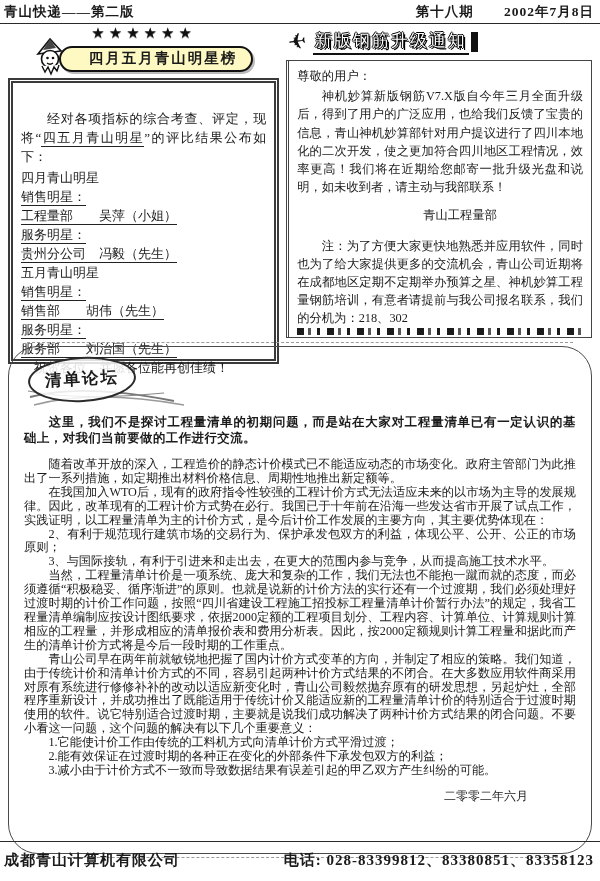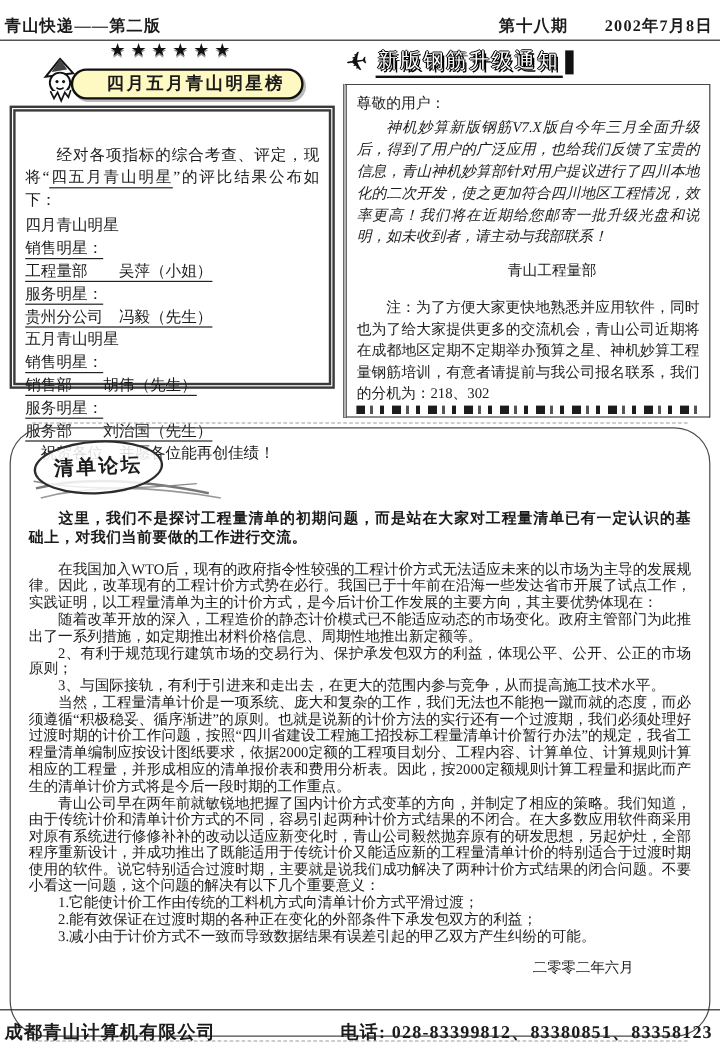--- a/index.html
+++ b/index.html
@@ -5,41 +5,41 @@
   * { margin:0; padding:0; box-sizing:border-box; }
   html,body { background:#e8e8e8; }
   .page {
     width:600px; height:881px; margin:0 auto; background:#fff;
     color:#1b1b1b; overflow:hidden; position:relative;
     font-family:"Liberation Serif","DejaVu Serif",serif;
   }
   
   .masthead {
     display:flex; justify-content:space-between; align-items:flex-end;
-    padding:13px 6px 2px 4px; border-bottom:1.5px solid #2a2a2a;
+    padding:3px 6px 2px 4px; border-bottom:1.5px solid #2a2a2a;
     font-size:13.5px; font-weight:bold; letter-spacing:1px;text-align:center;
   }
   .masthead .m-right span { margin-left:26px; }
   
   .columns { display:flex; gap:7px; padding:2px 8px 0 8px; height:314px; }
   .star-col { width:47%; position:relative; padding-top:28px; }
   .notice-col { width:53%; display:flex; flex-direction:column; }
   
   .star-banner { position:absolute; top:0; left:0; right:0; text-align:center; z-index:3; }
   .stars { font-size:15px; letter-spacing:4px; color:#111; line-height:14px;
            text-shadow:0 1px 0 #999; }
   .pill-row { display:flex; justify-content:center; align-items:center; margin-top:-2px; }
   .wizard { margin-right:-9px; position:relative; z-index:2; }
   .pill {
     border:2px solid #111; border-radius:999px; background:#fef9c3;
     padding:1px 14px 2px 28px; font-weight:bold; font-size:14.5px; letter-spacing:2px;
     box-shadow:2px 2px 0 #bbb;
   }
   .star-box {
-    border:5px double #3a3a3a; height:236px; margin-top:24px;
+    border:5px double #3a3a3a; height:286px; margin-top:24px;
     padding:26px 8px 4px 8px; font-size:13px; line-height:19px;
   }
   .star-box .intro { text-indent:2em; text-align:justify; margin-bottom:2px; }
   .u { border-bottom:1px solid #222; padding-bottom:1px; }
   .star-lines div { white-space:nowrap; }
   .star-lines .ul span { border-bottom:1px solid #222; padding-bottom:1px; }
   .star-box .closing { text-indent:1em; }
   
   .notice-banner { display:flex; align-items:center; height:32px; padding-left:2px; }
   .plane { font-size:22px; transform:scaleX(-1) rotate(8deg); margin-right:6px; color:#111; }
@@ -48,21 +48,21 @@
     text-shadow:-1px 0 0 #000,1px 0 0 #000,0 -1px 0 #000,0 1px 0 #000,2px 2px 0 #000;
     border-bottom:2px solid #111; padding:0 2px 1px 2px;
   }
   .title-block { display:inline-block; width:7px; height:20px; background:#111; margin-left:2px; }
   .notice-box {
     flex:1; border:1px solid #444; border-left:3px double #444;
     margin-top:2px; padding:4px 8px 0 8px; display:flex; flex-direction:column;
     font-size:12.3px; line-height:18.2px;
   }
   .salutation { margin-top:2px; }
-  .n-body { text-indent:2em; text-align:justify; margin-top:2px;font-style:italic; }
+  .n-body { text-indent:2em; text-align:justify; margin-top:2px; }
   .signature { text-align:center; margin:10px 0 6px 40px; }
   .note { text-indent:2em; text-align:justify; margin-top:6px; }
   .chain {
     margin-top:auto; height:7px; margin-bottom:2px;
     background:repeating-linear-gradient(90deg,#1c1c1c 0 7px,transparent 7px 11px,#555 11px 14px,transparent 14px 20px,#1c1c1c 20px 23px,transparent 23px 30px);
   }
   
   .forum-box {
     margin:8px 8px 0 8px; height:508px; border:1.5px solid #4a4a4a; border-radius:30px;
     padding:6px 15px 6px 15px; position:relative;
@@ -163,22 +163,22 @@
   <section class="forum-box">
     <div class="forum-badge">
       <svg class="badge-leaves" width="180" height="62" viewBox="0 0 180 62">
         <path d="M6 44 Q60 30 150 48" fill="none" stroke="#777" stroke-width="2"></path>
         <path d="M10 52 Q70 36 160 52" fill="none" stroke="#999" stroke-width="1.4"></path>
         <path d="M4 38 Q55 48 140 40" fill="none" stroke="#888" stroke-width="1.2"></path>
       </svg>
       <span class="badge-oval">清单论坛</span>
     </div>
     <p class="f-intro">这里，我们不是探讨工程量清单的初期问题，而是站在大家对工程量清单已有一定认识的基础上，对我们当前要做的工作进行交流。</p>
+    <p class="f-p">随着改革开放的深入，工程造价的静态计价模式已不能适应动态的市场变化。政府主管部门为此推出了一系列措施，如定期推出材料价格信息、周期性地推出新定额等。</p>
     <p class="f-p">在我国加入WTO后，现有的政府指令性较强的工程计价方式无法适应未来的以市场为主导的发展规律。因此，改革现有的工程计价方式势在必行。我国已于十年前在沿海一些发达省市开展了试点工作，实践证明，以工程量清单为主的计价方式，是今后计价工作发展的主要方向，其主要优势体现在：</p>
-    <p class="f-p">随着改革开放的深入，工程造价的静态计价模式已不能适应动态的市场变化。政府主管部门为此推出了一系列措施，如定期推出材料价格信息、周期性地推出新定额等。</p>
     <p class="f-p">2、有利于规范现行建筑市场的交易行为、保护承发包双方的利益，体现公平、公开、公正的市场原则；</p>
     <p class="f-p">3、与国际接轨，有利于引进来和走出去，在更大的范围内参与竞争，从而提高施工技术水平。</p>
     <p class="f-p">当然，工程量清单计价是一项系统、庞大和复杂的工作，我们无法也不能抱一蹴而就的态度，而必须遵循“积极稳妥、循序渐进”的原则。也就是说新的计价方法的实行还有一个过渡期，我们必须处理好过渡时期的计价工作问题，按照“四川省建设工程施工招投标工程量清单计价暂行办法”的规定，我省工程量清单编制应按设计图纸要求，依据2000定额的工程项目划分、工程内容、计算单位、计算规则计算相应的工程量，并形成相应的清单报价表和费用分析表。因此，按2000定额规则计算工程量和据此而产生的清单计价方式将是今后一段时期的工作重点。</p>
     <p class="f-p">青山公司早在两年前就敏锐地把握了国内计价方式变革的方向，并制定了相应的策略。我们知道，由于传统计价和清单计价方式的不同，容易引起两种计价方式结果的不闭合。在大多数应用软件商采用对原有系统进行修修补补的改动以适应新变化时，青山公司毅然抛弃原有的研发思想，另起炉灶，全部程序重新设计，并成功推出了既能适用于传统计价又能适应新的工程量清单计价的特别适合于过渡时期使用的软件。说它特别适合过渡时期，主要就是说我们成功解决了两种计价方式结果的闭合问题。不要小看这一问题，这个问题的解决有以下几个重要意义：</p>
     <p class="f-p">1.它能使计价工作由传统的工料机方式向清单计价方式平滑过渡；</p>
     <p class="f-p">2.能有效保证在过渡时期的各种正在变化的外部条件下承发包双方的利益；</p>
     <p class="f-p">3.减小由于计价方式不一致而导致数据结果有误差引起的甲乙双方产生纠纷的可能。</p>
     <p class="f-date">二零零二年六月</p>
   </section>
 

